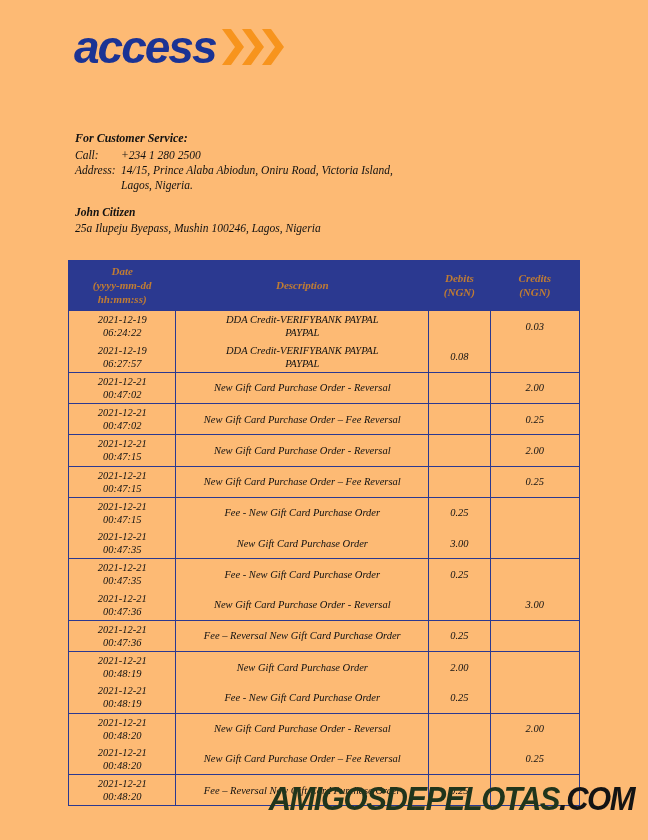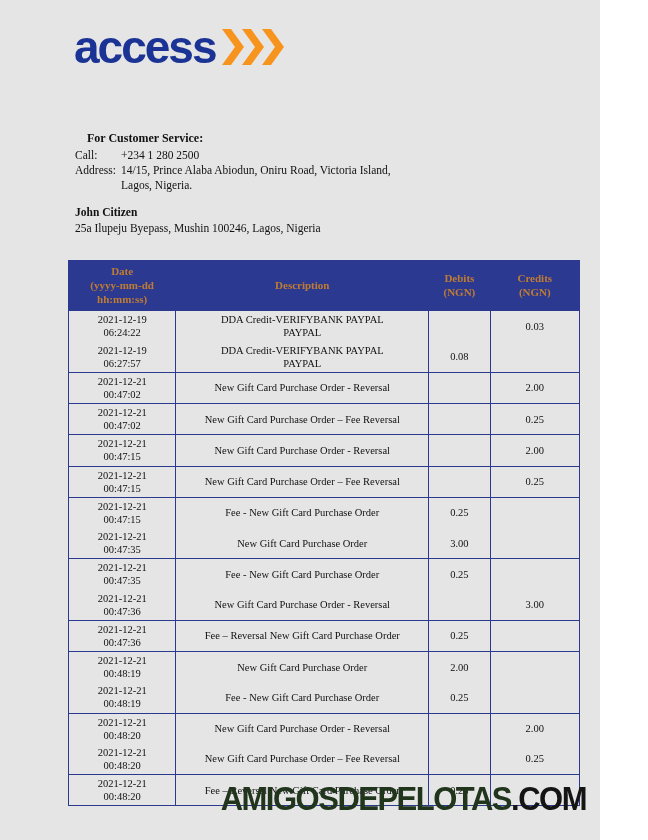--- a/index.html
+++ b/index.html
@@ -4,34 +4,34 @@
 <style>
   * { margin: 0; padding: 0; box-sizing: border-box; }
   html, body { background: #ffffff; }
   body {
     width: 648px; height: 840px;
     font-family: "Liberation Serif", serif;
     color: #111111;
     position: relative;
     overflow: hidden;
   }
-  .page { position: relative; width: 600px; height: 840px; background: #e5e5e5; }
+  .page { position: relative; width: 648px; height: 840px; background: #fdba74; font-style: italic; }
 
   
   .logo { position: absolute; left: 74px; top: 24px; display: flex; align-items: center; }
   .logo-text {
     font-family: "Liberation Sans", sans-serif;
     font-weight: bold; font-size: 46px; line-height: 1;
     color: #1b3394; letter-spacing: -2px;
   }
   .logo-chevrons { margin-left: 6px; display: inline-flex; align-items: center; }
 
   
   .cs-block { position: absolute; left: 75px; top: 131px; width: 340px; font-size: 11.5px; line-height: 1.32; }
-  .cs-title { font-weight: bold; font-size: 12px; margin-bottom: 1px; margin-left: 12px; }
+  .cs-title { font-weight: bold; font-size: 12px; margin-bottom: 1px; }
   .cs-row { display: flex; }
   .cs-label { flex: 0 0 46px; }
   .cs-value { white-space: pre-line; }
 
   
   .account-block { position: absolute; right: 68px; top: 140px; text-align: right; font-size: 11.5px; line-height: 1.35; }
   .bold-label { font-weight: bold; }
 
   
   .customer-block { position: absolute; left: 75px; top: 205px; font-size: 11.5px; line-height: 1.35; }

